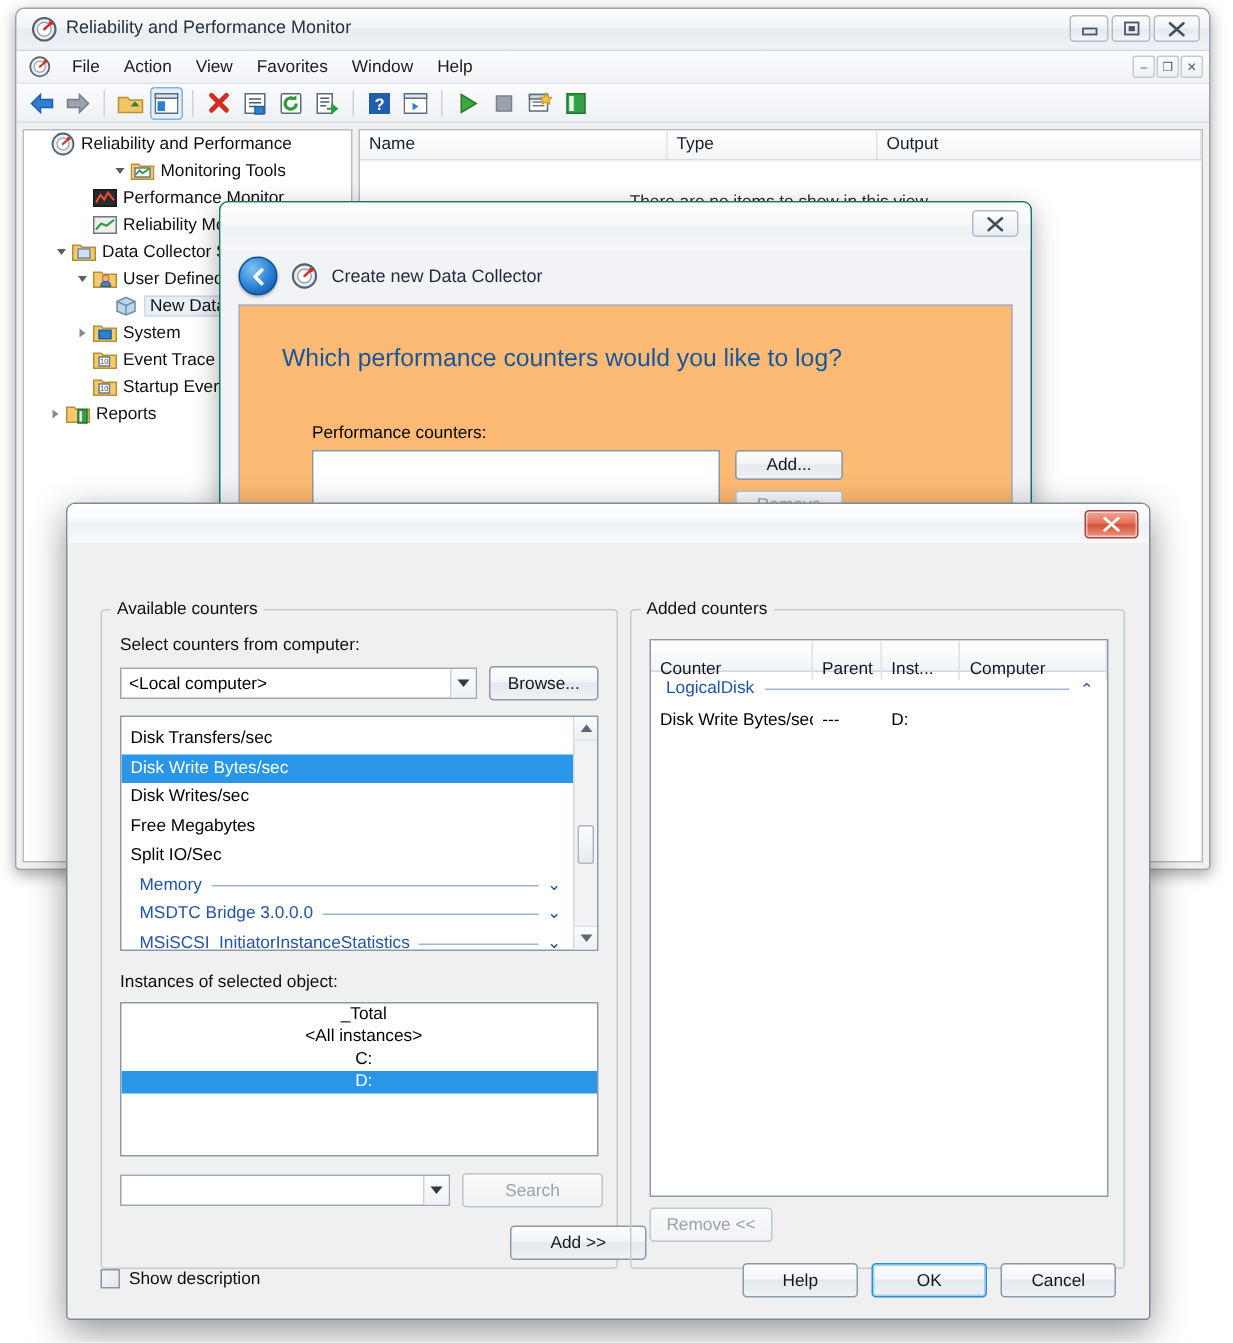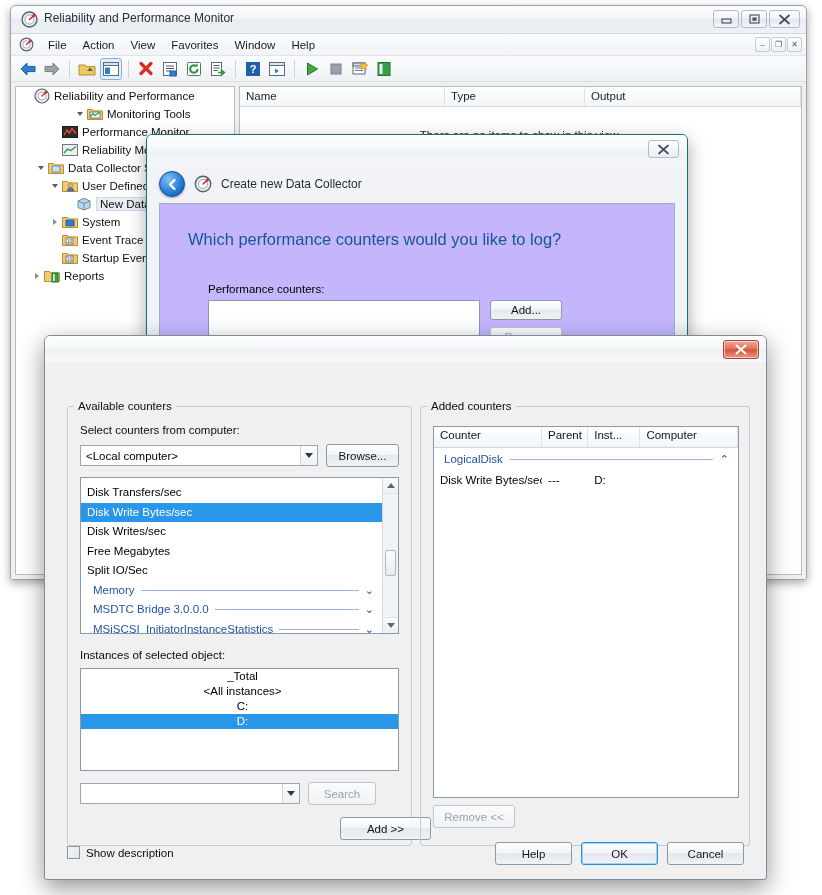--- a/index.html
+++ b/index.html
@@ -116,21 +116,21 @@
     width:26px;height:26px;border-radius:50%;
     background: radial-gradient(circle at 35% 30%, #7fc3f5 0%, #2a7fd4 55%, #0b4f9e 100%);
     border:1px solid #0a4a92;
     display:flex;align-items:center;justify-content:center;
     box-shadow:0 1px 2px rgba(0,0,0,.35);
   }
   .wiz-head-ico { width:18px; height:18px; }
   .wiz-head-text { font-size:12px; color:#1d2b38; }
   .wiz-panel {
     position:absolute; left:12px; top:68px; right:12px; bottom:0;
-    background:#c4b5fd; border:1px solid #9fb0c2; border-bottom:none;
+    background:#fdba74; border:1px solid #9fb0c2; border-bottom:none;
   }
   .wiz-q { color:#18559c; font-size:16.5px; margin:26px 0 0 28px; }
   .wiz-lbl { font-size:11.5px; margin:34px 0 5px 48px; }
   .wiz-row { display:flex; margin-left:48px; gap:10px; }
   .wiz-listbox { width:272px; height:64px; border:1px solid #8b9aab; background:#fff; }
   .wiz-btns { display:flex; flex-direction:column; gap:7px; }
   .btn {
     border:1px solid #8c9aa8; border-radius:3px;
     background: linear-gradient(to bottom,#fdfeff 0%,#f3f5f8 45%,#e4e9ef 50%,#eff2f6 100%);
     font-family:"Liberation Sans",sans-serif; font-size:11.5px; color:#13181d;
@@ -205,21 +205,21 @@
     background: linear-gradient(to bottom,#fdfdfe,#e6eaef);
     border:1px solid #aeb7c0; border-radius:2px; }
   .tri-up { width:0;height:0;border-left:4px solid transparent;border-right:4px solid transparent;border-bottom:5px solid #5a6a7a; }
   .tri-dn { width:0;height:0;border-left:4px solid transparent;border-right:4px solid transparent;border-top:5px solid #5a6a7a; }
 
   
   .tbl { border:1px solid #8b9aab; background:#fff; position:relative; overflow:hidden; }
   .tbl-head { display:flex; height:21px;
     background:linear-gradient(to bottom,#ffffff,#f2f4f7);
     border-bottom:1px solid #cfd6dd; font-size:11.5px; }
-  .th { padding:2px 6px; border-right:1px solid #dde2e8; color:#10171d; white-space:nowrap; overflow:hidden;}
+  .th { padding:13px 6px; border-right:1px solid #dde2e8; color:#10171d; white-space:nowrap; overflow:hidden;}
   .tr { display:flex; height:20px; font-size:11.5px; align-items:center; }
   .td { padding:0 6px; white-space:nowrap; overflow:hidden; }
   .tr.grp { color:#2254a6; padding-left:10px; display:flex; align-items:center; gap:7px; height:22px; }
   .tr.grp .rule { flex:1; height:1px; background:#9db6d8; }
   .tr.grp .chev { color:#1b4f9e; font-size:11px; padding-right:9px; }
 
   .chk-row { position:absolute; left:22px; bottom:20px; display:flex; align-items:center; gap:6px; }
   .chkbox { width:13px;height:13px;border:1px solid #8b96a2;
     background:linear-gradient(135deg,#f4f6f8,#e3e7ec); }
   .foot-btns { position:absolute; right:22px; bottom:14px; display:flex; gap:9px; }
@@ -599,21 +599,21 @@
             <div class="li" style="height: 15px; line-height: 15px;">C:</div>
             <div class="li sel" style="height: 15px; line-height: 15px;">D:</div>
           </div>
 
         <div class="combo" style="position:absolute;left:12px;top:371px;width:220px;">
           <span></span>
           <span class="arrowbox">
               <i class="caret-down"></i>
             </span>
         </div>
-        <div class="btn dis" style="position:absolute;left:240px;top:370px;width:68px;height:23px;line-height:17px;text-align:center;">Search</div>
+        <div class="btn dis" style="position:absolute;left:240px;top:370px;width:94px;height:23px;line-height:17px;text-align:center;">Search</div>
 
         <div class="btn" style="position:absolute;left:240px;top:405px;width:91px;height:23px;line-height:17px;margin-left:32px;">Add &gt;&gt;</div>
       </fieldset>
 
       <fieldset class="grp grp-added">
         <legend>Added counters</legend>
 
         <div class="tbl" style="position:absolute;left:12px;top:14px;width:306px;height:372px;">
           <div class="tbl-head" id="added-head">
               <div class="th" style="width: 122px;">Counter</div>

